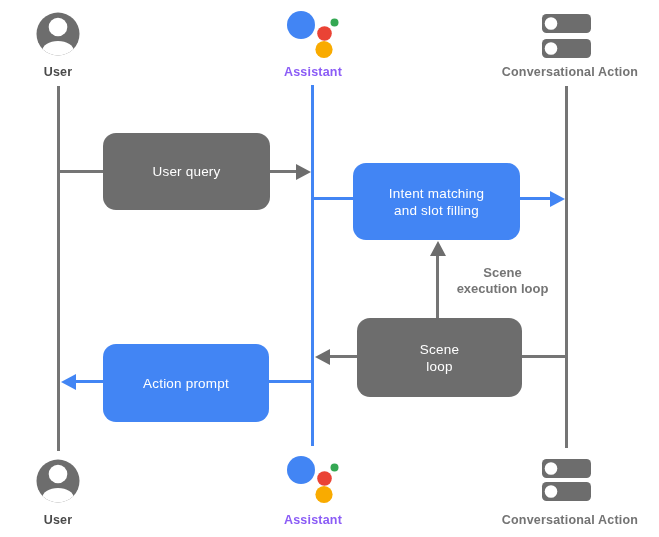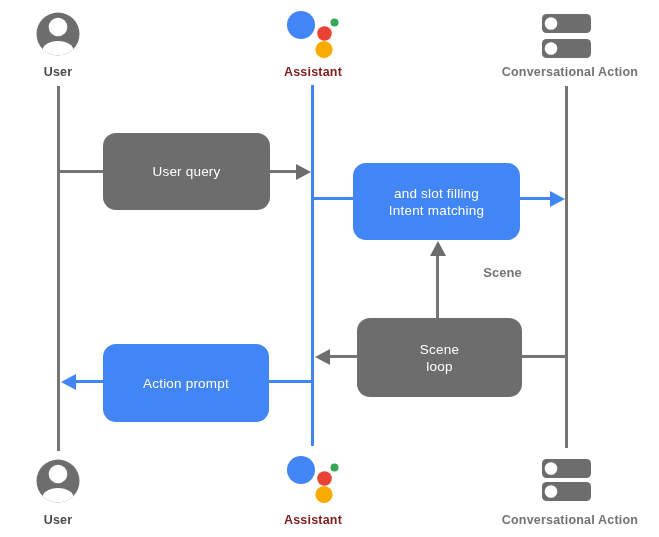--- a/index.html
+++ b/index.html
@@ -44,21 +44,21 @@
   .node--blue { background: #4285f4; }
   
   .actor-label {
     position: absolute;
     text-align: center;
     font-weight: 700;
     font-size: 12.5px;
     letter-spacing: 0.2px;
   }
   .actor-label--user { color: #4a4a4a; }
-  .actor-label--assistant { color: #7f1d1d; }
+  .actor-label--assistant { color: #8b5cf6; }
   .actor-label--action { color: #737373; }
   
   .annotation {
     position: absolute;
     text-align: center;
     font-weight: 700;
     font-size: 13px;
     line-height: 15.5px;
     color: #757575;
   }
@@ -103,30 +103,31 @@
 
   <div class="conn conn--h" style="left:59px; top:170px; width:45px;"></div>
   <div class="node node--gray" style="left:103px; top:133px; width:167px; height:77px;">
     <span>User query</span>
   </div>
   <div class="conn conn--h" style="left:270px; top:170px; width:27px;"></div>
   <div class="arrow arrow--right" style="left:296px; top:164px;"></div>
 
   <div class="conn conn--h conn--blue" style="left:314px; top:197px; width:40px;"></div>
   <div class="node node--blue" style="left:353px; top:163px; width:167px; height:77px;">
+    <span>Intent matching</span>
     <span>and slot filling</span>
-    <span>Intent matching</span>
   </div>
   <div class="conn conn--h conn--blue" style="left:520px; top:197px; width:31px;"></div>
   <div class="arrow arrow--right arrow--blue" style="left:550px; top:191px;"></div>
 
   <div class="arrow arrow--up" style="left:430px; top:241px;"></div>
   <div class="conn conn--v" style="left:436px; top:256px; height:62px;"></div>
   <div class="annotation" style="left:435px; top:265px; width:135px;">
     <div>Scene</div>
+    <div>execution loop</div>
   </div>
 
   <div class="conn conn--h" style="left:522px; top:355px; width:44px;"></div>
   <div class="node node--gray" style="left:357px; top:318px; width:165px; height:79px;">
     <span>Scene</span>
     <span>loop</span>
   </div>
   <div class="conn conn--h" style="left:329px; top:355px; width:28px;"></div>
   <div class="arrow arrow--left" style="left:315px; top:349px;"></div>
 

